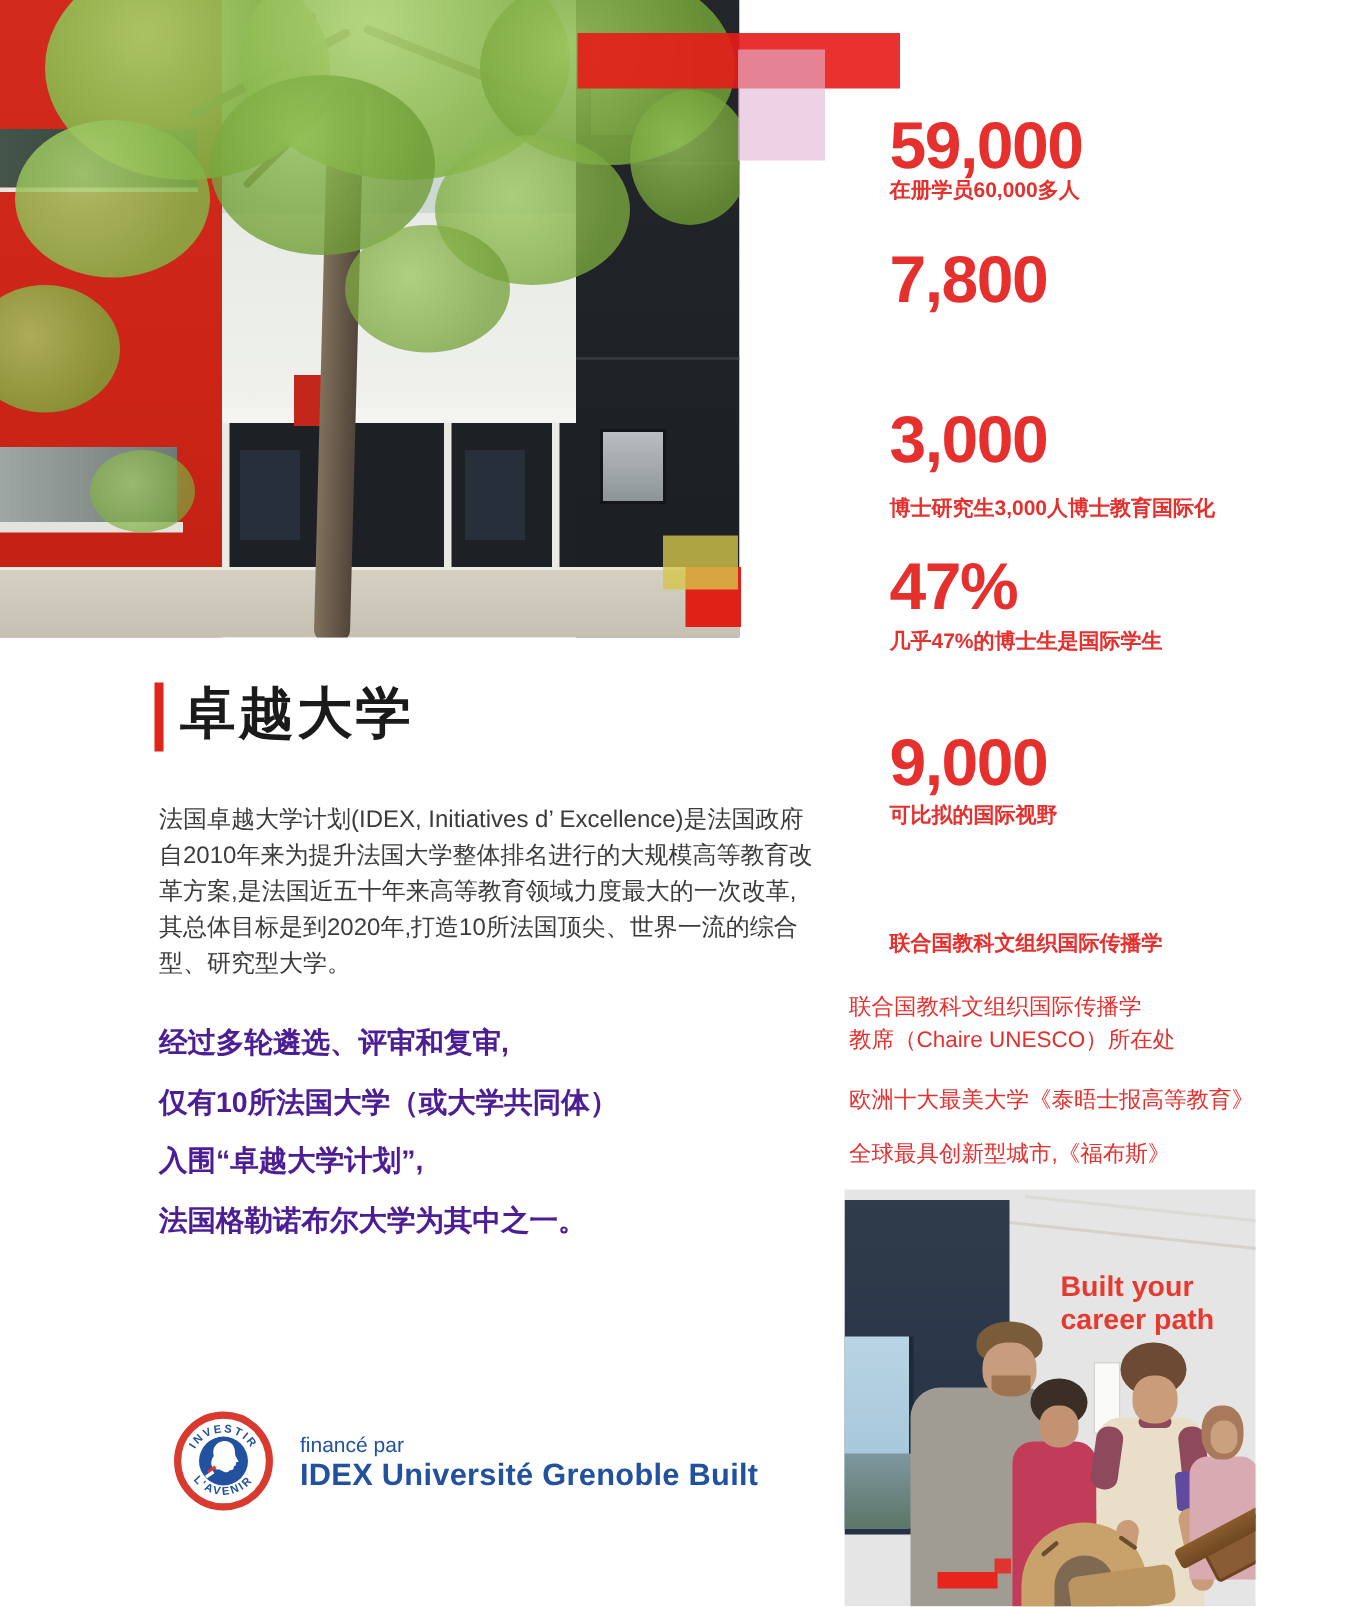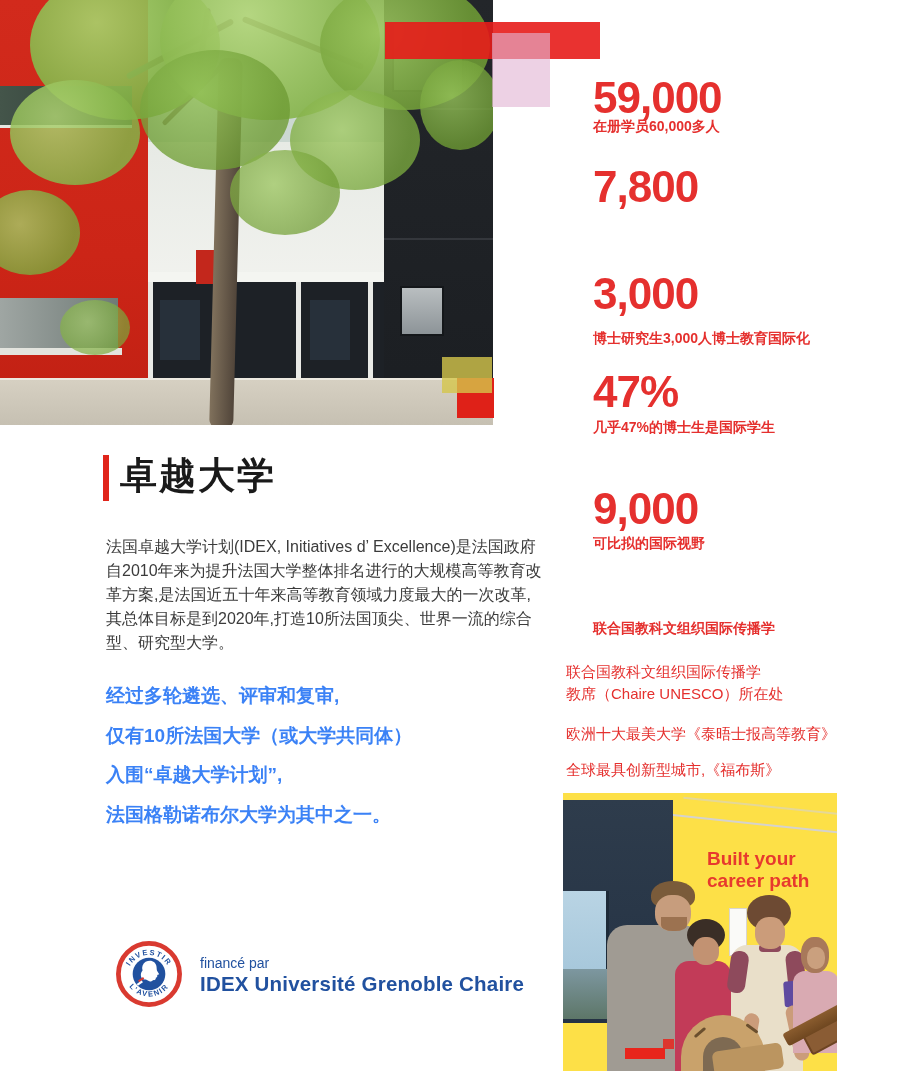--- a/index.html
+++ b/index.html
@@ -40,30 +40,30 @@
   .stat-value { left:593px; color:#e5302e; font-weight:bold; font-size:44px; line-height:1; letter-spacing:-1px; }
   .stat-caption { left:593px; color:#e5302e; font-weight:bold; font-size:14px; line-height:1.2; }
   .stat-caption.indent { left:600px; }
   .serif-digits { font-family:"Liberation Serif",serif; font-weight:normal; font-size:47px; letter-spacing:-1px; }
   .highlight { left:566px; color:#e5302e; font-weight:normal; font-size:15px; line-height:22px; }
 
   
   .title-accent-bar { left:103px; top:455px; width:6px; height:46px; background:#e0251b; }
   .section-title { left:120px; top:451px; font-size:37px; font-weight:bold; color:#1a1a1a; letter-spacing:2px; }
   .intro-paragraph { left:106px; top:535px; width:436px; font-size:16px; line-height:24px; color:#3b3b3b; }
-  .emphasis-block { left:106px; top:676px; width:440px; font-size:19px; font-weight:bold; color:#3b82f6; line-height:39.5px; }
+  .emphasis-block { left:106px; top:676px; width:440px; font-size:19px; font-weight:bold; color:#4c1d95; line-height:39.5px; }
 
   
   .funding-logo { left:115px; top:940px; width:420px; height:70px; }
   .badge { position:absolute; left:0; top:0; }
   .funding-label { position:absolute; left:85px; top:15px; font-size:14px; color:#21519f; }
   .funding-name { position:absolute; left:85px; top:32px; font-size:20.5px; font-weight:bold; color:#21519f; letter-spacing:.2px; }
 
   
-  .career-photo { left:563px; top:793px; width:274px; height:278px; overflow:hidden; background:#fde047; }
+  .career-photo { left:563px; top:793px; width:274px; height:278px; overflow:hidden; background:#e5e5e5; }
   .ceiling-line { background:#d5d2cd; height:2px; }
   .navy-panel { left:0; top:7px; width:110px; height:223px; background:linear-gradient(180deg,#2e3c4c,#243244); }
   .panel-window { left:0; top:98px; width:46px; height:128px; background:linear-gradient(180deg,#b9d4e4,#9cc0d6); border-right:3px solid #1d2a38; }
   .panel-mountain { left:0; top:176px; width:46px; height:50px; background:linear-gradient(180deg,#7d97a0,#5d7668); }
   .door-frame { left:166px; top:115px; width:18px; height:48px; background:#fafaf8; border:1px solid #d8d5d0; }
   .headline { left:144px; top:55px; font-size:19px; font-weight:bold; color:#e7392e; line-height:21.5px; }
   .m1-hair { left:88px; top:88px; width:44px; height:28px; background:#7a5b3a; border-radius:50% 50% 40% 40%; }
   .m1-face { left:92px; top:102px; width:36px; height:36px; background:#c79d7d; border-radius:45%; }
   .m1-beard { left:98px; top:124px; width:26px; height:14px; background:#9c7250; border-radius:0 0 45% 45%; }
   .m1-body { left:44px; top:132px; width:104px; height:150px; background:#a09b93; border-radius:20px 30px 0 0; }
@@ -184,21 +184,21 @@
       </text>
       <text font-size="11" font-weight="bold" fill="#21519f" letter-spacing="2.2">
         <textPath href="#arcBot" startOffset="50%" text-anchor="middle">L'AVENIR</textPath>
       </text>
       <circle cx="50" cy="50" r="24" fill="#21519f"></circle>
       <path fill="#ffffff" d="M45 32 c8 -4 15 0 16 7 c0.5 3.5 0 5 1.5 7.5 l2.5 4 l-3 1 c1 2.5 -0.5 3.5 -2 4 c0.5 2.5 -1.5 4 -4 3.5 c-1 2 -3.5 2.5 -5.5 1.5 l-5 -2.5 c-4 1 -7.5 -1.5 -7.5 -6 c0 -3 1 -5 2.5 -7 c-1.5 -5 0 -10 4.5 -13 z"></path>
       <rect x="34" y="57" width="9" height="3.2" fill="#d93a30" transform="rotate(-35 38 58.5)"></rect>
       <rect x="32" y="62" width="9" height="3.2" fill="#ffffff" transform="rotate(-35 36 63.5)"></rect>
     </svg>
     <div class="funding-label">financé par</div>
-    <div class="funding-name">IDEX Université Grenoble Chaire</div>
+    <div class="funding-name">IDEX Université Grenoble Built</div>
   </div>
 
   <div class="abs career-photo">
     <div class="abs ceiling-line" style="left:100px;top:30px;width:190px;transform:rotate(6deg)"></div>
     <div class="abs ceiling-line" style="left:120px;top:12px;width:160px;opacity:.6;transform:rotate(6deg)"></div>
     <div class="abs navy-panel"></div>
     <div class="abs panel-window"></div>
     <div class="abs panel-mountain"></div>
     <div class="abs door-frame"></div>
 

